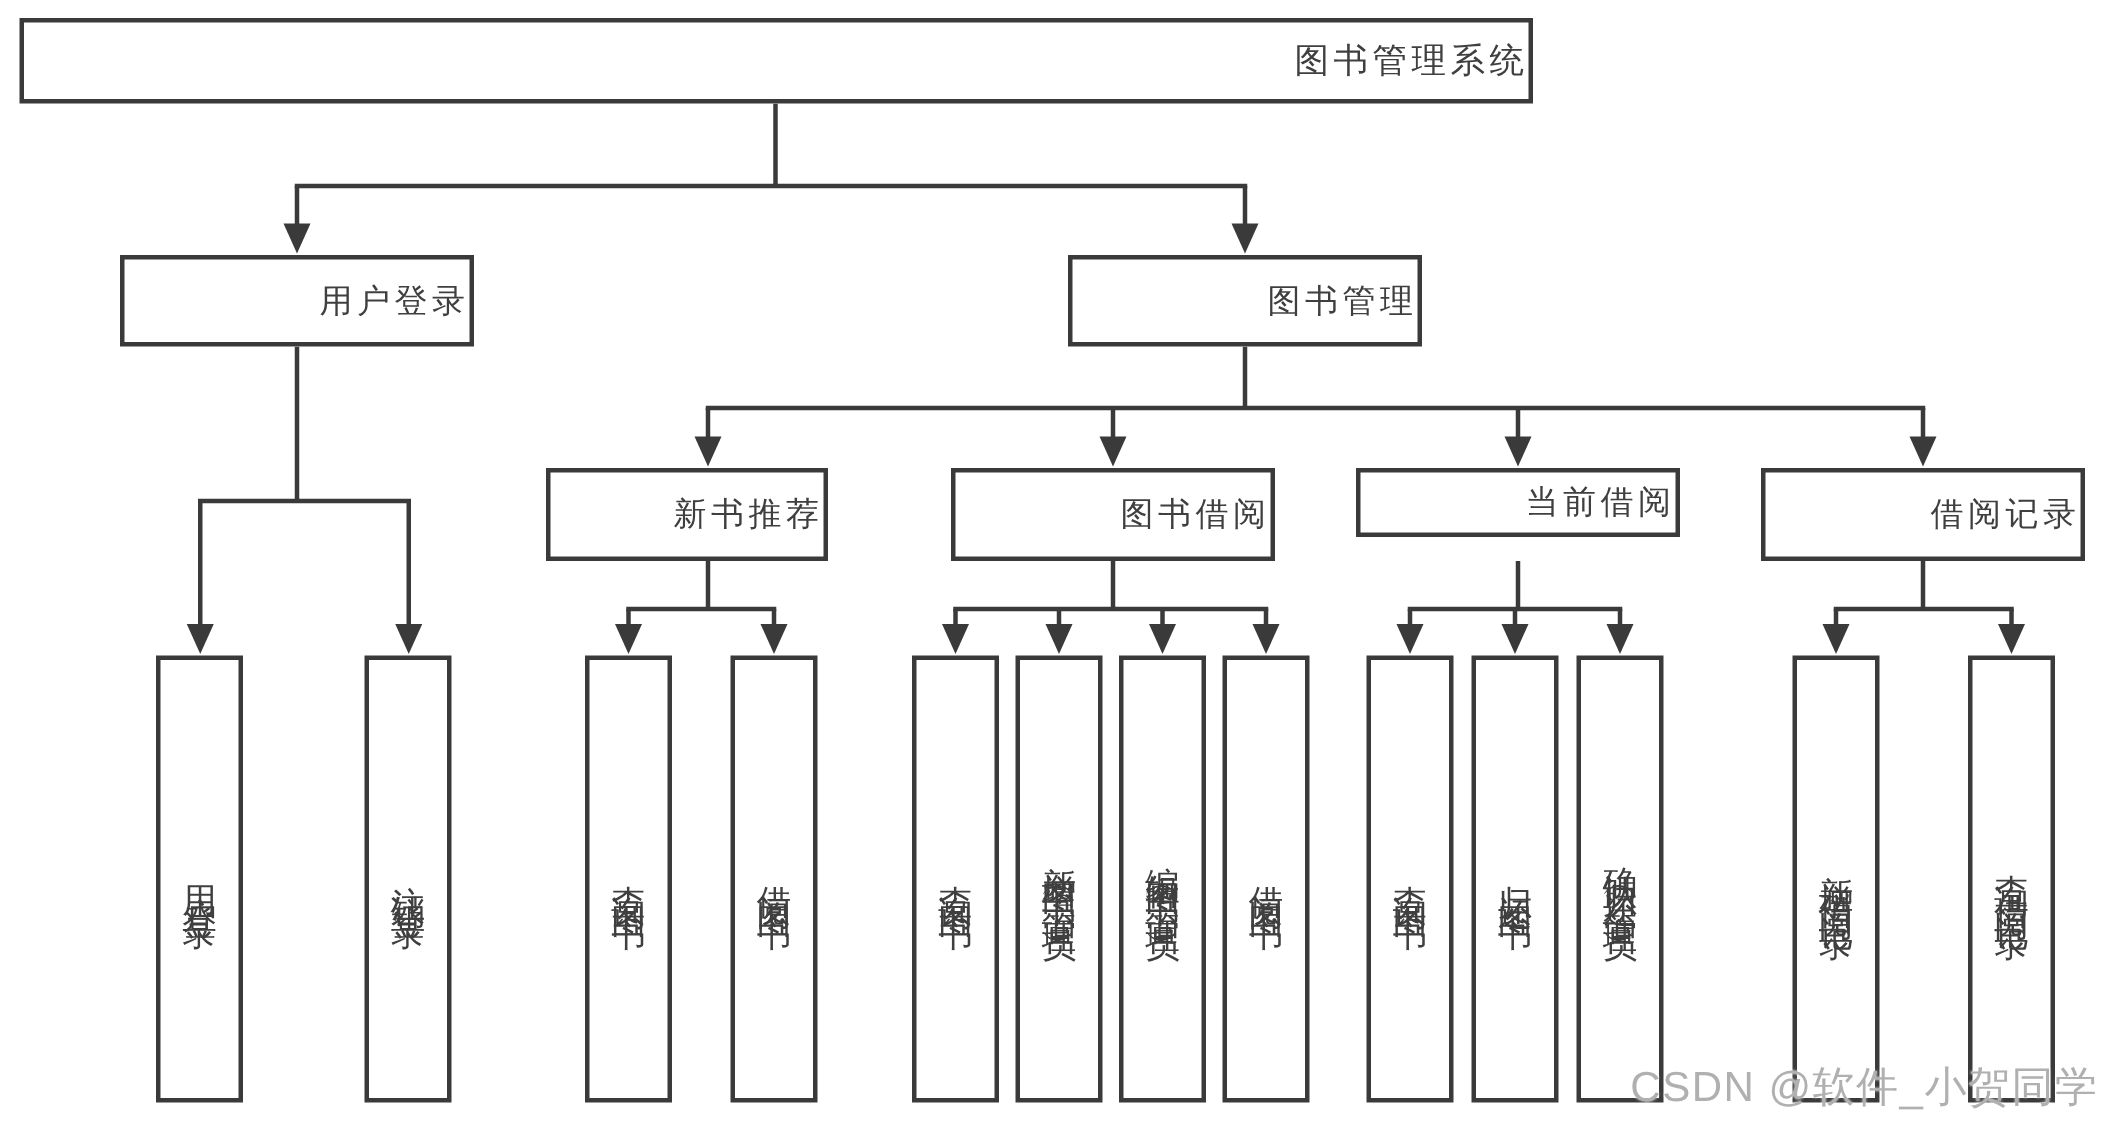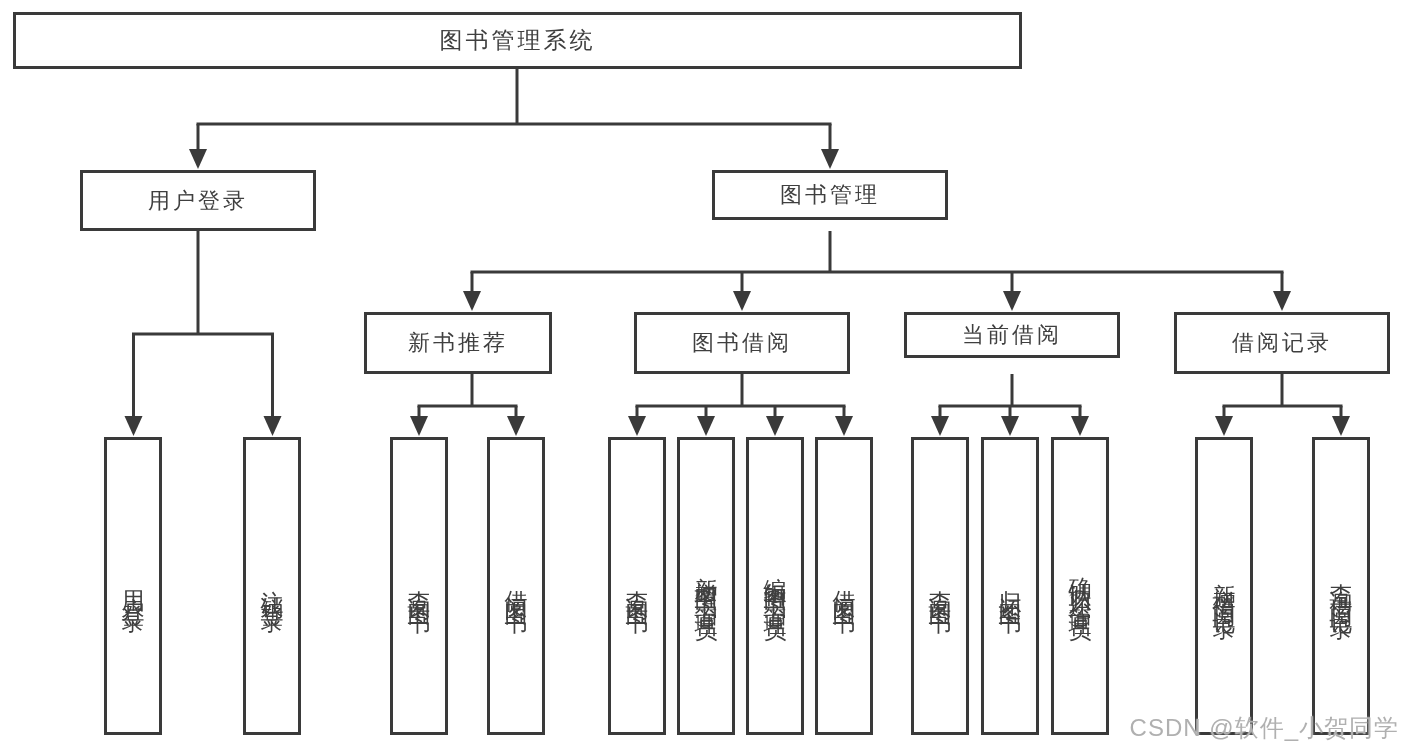--- a/index.html
+++ b/index.html
@@ -21,21 +21,21 @@
     width: 1405px; height: 747px;
     pointer-events: none;
   }
   .hnode {
     position: absolute;
     box-sizing: border-box;
     border: 3px solid #3a3a3a;
     background: #ffffff;
     display: flex;
     align-items: center;
-    justify-content: center;
+    justify-content: flex-end;
     color: #3f3f3f;
     font-size: 22px;
     letter-spacing: 3px;
     white-space: nowrap;
     z-index: 2;
   }
   .root {
     font-size: 23px;
   }
   .leaf {
@@ -60,21 +60,21 @@
     line-height: 1;
   }
   .leaf.long span {
     letter-spacing: 6px;
   }
   #watermark {
     position: absolute;
     right: 6px;
     bottom: 3px;
     color: #b0b0b0;
-    font-size: 24px;
+    font-size: 28px;
     letter-spacing: 1px;
     text-shadow: 0 0 2px #ffffff;
     z-index: 5;
     white-space: nowrap;
   }
   line { stroke: #3a3a3a; stroke-width: 3; }
   polygon { fill: #3a3a3a; }
 </style>
 </head>
 <body>
@@ -143,21 +143,21 @@
     <polygon points="1332,416 1350,416 1341,436"></polygon>
   </svg>
 
   <div class="hnode root" style="left:13px; top:12px; width:1009px; height:57px;">
     <span>图书管理系统</span>
   </div>
 
   <div class="hnode" style="left:80px; top:170px; width:236px; height:61px;">
     <span>用户登录</span>
   </div>
-  <div class="hnode" style="left:712px; top:170px; width:236px; height:50px;">
+  <div class="hnode" style="left:712px; top:170px; width:236px; height:61px;">
     <span>图书管理</span>
   </div>
 
   <div class="hnode" style="left:364px; top:312px; width:188px; height:62px;">
     <span>新书推荐</span>
   </div>
   <div class="hnode" style="left:634px; top:312px; width:216px; height:62px;">
     <span>图书借阅</span>
   </div>
   <div class="hnode" style="left:904px; top:312px; width:216px; height:46px;">

